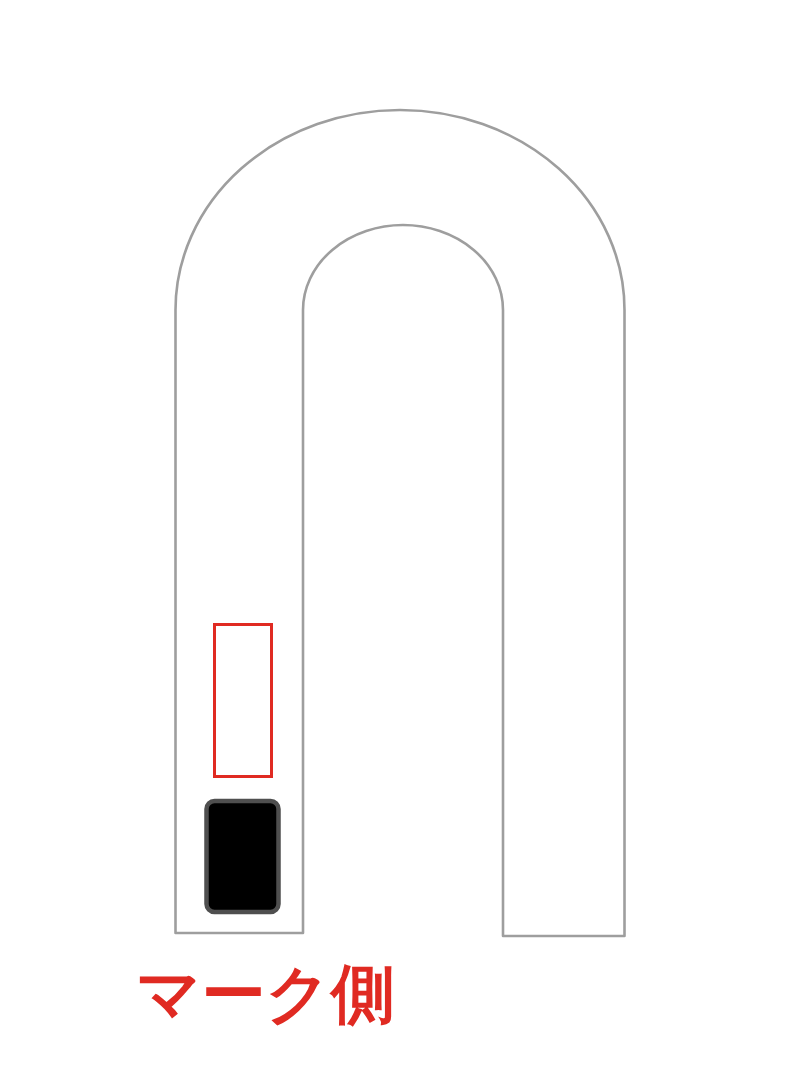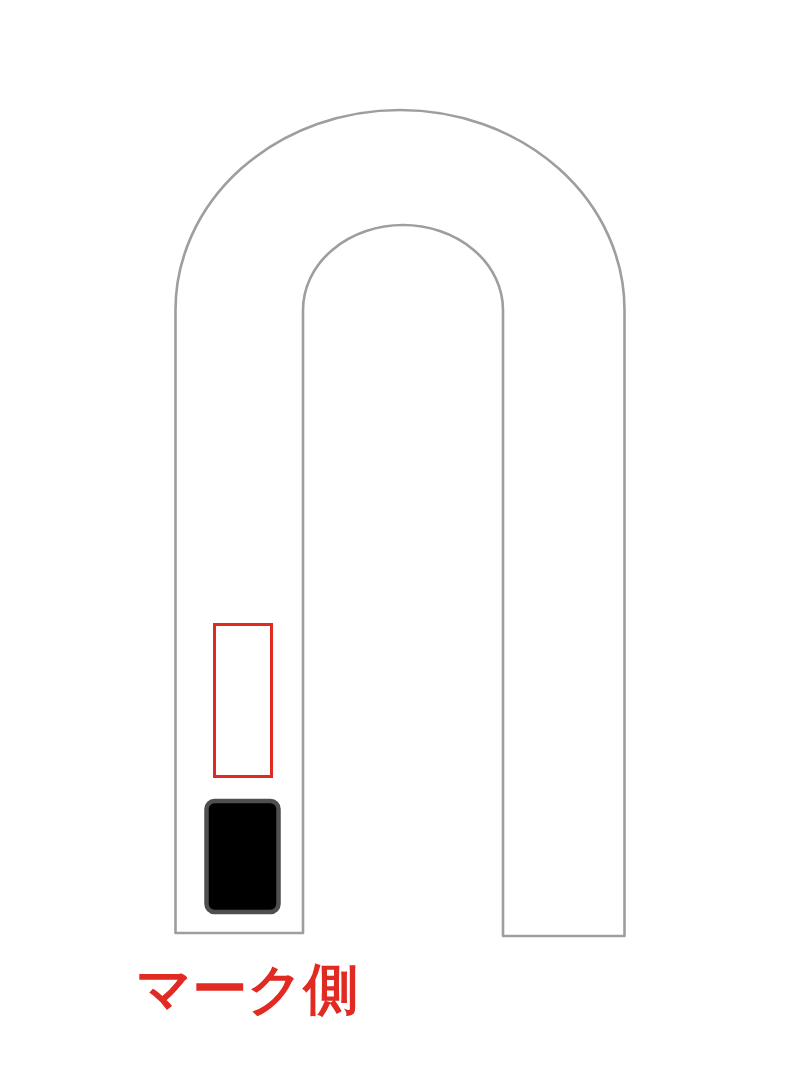--- a/index.html
+++ b/index.html
@@ -21,21 +21,21 @@
     position: absolute;
     left: 0;
     top: 0;
     width: 800px;
     height: 1089px;
   }
   .mark-side-label {
     position: absolute;
     left: 136px;
     top: 962px;
-    font-size: 55px;
+    font-size: 64px;
     font-weight: bold;
     letter-spacing: 0px;
     line-height: 1.0;
     white-space: nowrap;
   }
 </style>
 </head>
 <body>
 
 <div class="canvas">

